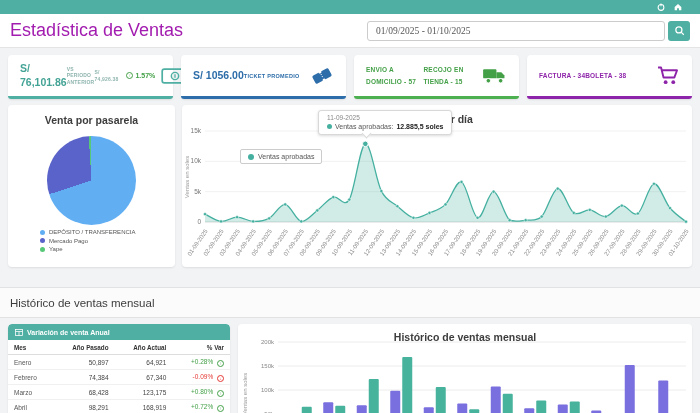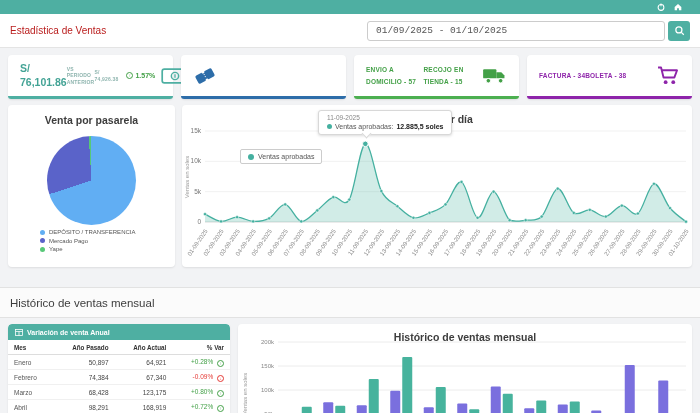--- a/index.html
+++ b/index.html
@@ -2,23 +2,23 @@
 <html><head>
 <meta charset="utf-8">
 <style>
   *{margin:0;padding:0;box-sizing:border-box}
   html,body{width:700px;height:413px;overflow:hidden}
   body{background:#f2f3f5;font-family:"Liberation Sans",sans-serif;position:relative}
   #app{position:absolute;inset:0}
   .topbar{position:absolute;top:0;left:0;right:0;height:14px;background:#4EAFA2;display:flex;justify-content:flex-end;align-items:center;gap:9px;padding-right:18px}
   .tb-icon{width:8px;height:8px;display:inline-flex;cursor:pointer}
   .hdr{position:absolute;top:14px;left:0;right:0;height:34px;background:#fff;border-bottom:1px solid #e4e4e4;display:flex;align-items:center;justify-content:space-between;padding:0 10px}
-  .page-title{font-size:10px;color:#b91c1c}
+  .page-title{font-size:18px;color:#a21caf}
   .date-wrap{display:flex;align-items:center;gap:3px}
-  .date-input{width:298px;height:20px;border:1px solid #ccc;border-radius:3px;font-size:9.5px;color:#555;padding:0 8px;font-family:Liberation Mono, monospace;background:#fff}
+  .date-input{width:298px;height:20px;border:1px solid #ccc;border-radius:3px;font-size:9.5px;color:#555;padding:0 8px;font-family:Liberation Serif, serif;background:#fff}
   .search-btn{width:22px;height:20px;background:#4EAFA2;border:none;border-radius:3px;display:flex;align-items:center;justify-content:center;cursor:pointer}
   .card{position:absolute;background:#fff;border-radius:4px;box-shadow:0 1px 2px rgba(0,0,0,.09)}
   .stat{top:55px;width:165px;height:44px}
   .s1{left:8px}.s2{left:181px}.s3{left:354px}.s4{left:527px}
   .stat-inner{display:flex;align-items:center;justify-content:space-between;height:41px;padding:0 12px}
   .accent{position:absolute;bottom:0;left:0;right:0;height:3px;border-radius:0 0 4px 4px}
   .stat-col{display:flex;flex-direction:row;align-items:center;line-height:1.3;flex:1}
   .stat-value{font-size:10.5px;font-weight:bold}
   .c-teal{color:#43A395}.c-blue{color:#2D6DA9}.c-green{color:#43A047}.c-purple{color:#8E24AA}
   .sub-teal{font-size:5px;color:#8FB5AF;font-weight:bold;letter-spacing:.2px}
@@ -105,20 +105,24 @@
             <circle cx="13" cy="7.5" r="3.4" fill="none" stroke="#4EAFA2" stroke-width="1.4"></circle>
             <line x1="13" y1="5.8" x2="13" y2="9.2" stroke="#4EAFA2" stroke-width="1.2"></line>
           </svg>
       </span>
     </div>
     <div class="accent" style="background:#4EAFA2"></div>
   </div>
 
   <div class="card stat s2">
     <div class="stat-inner">
+      <div class="stat-col">
+        <div class="stat-value c-blue">S/ 1056.00</div>
+        <div class="sub-blue">TICKET PROMEDIO</div>
+      </div>
       <span class="stat-icon">
         <svg viewBox="0 0 26 22" width="24" height="20">
             <g transform="rotate(-28 13 11)">
               <rect x="3" y="6" width="20" height="10" rx="1.8" fill="#2D6DA9"></rect>
               <circle cx="13" cy="6" r="1.7" fill="#fff"></circle>
               <circle cx="13" cy="16" r="1.7" fill="#fff"></circle>
               <line x1="13" y1="8.4" x2="13" y2="13.6" stroke="#fff" stroke-width="0.9" stroke-dasharray="1.4 1.2"></line>
             </g>
           </svg>
       </span>

